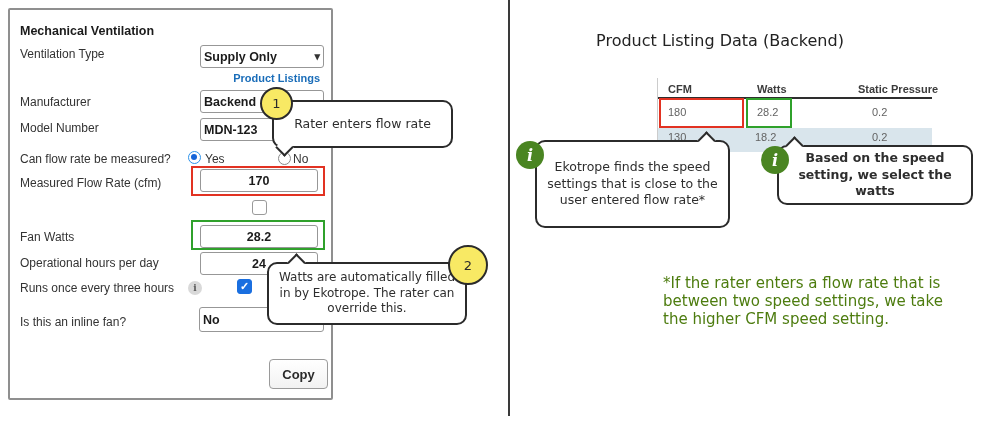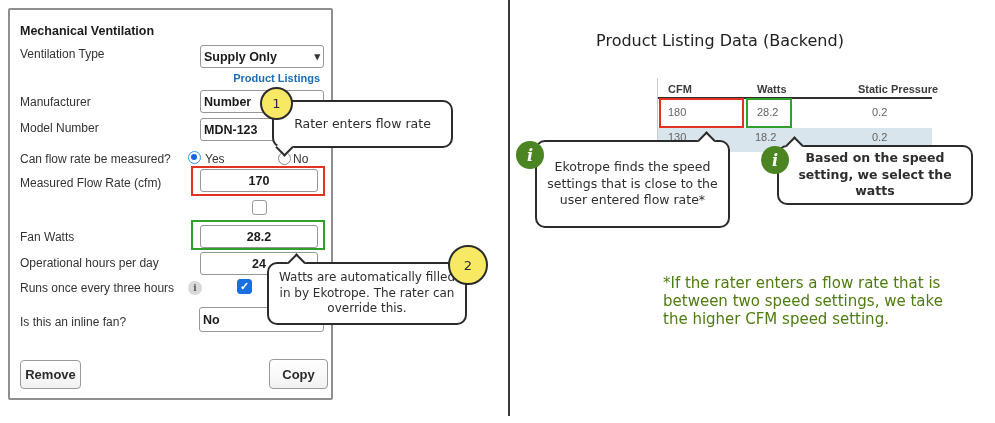--- a/index.html
+++ b/index.html
@@ -86,21 +86,21 @@
 
   <div class="row-label" style="top:37px">Ventilation Type</div>
   <div class="ctl" style="left:190px; top:35px; width:124px;">
     <span>Supply Only</span>
     <span class="caret">▾</span>
   </div>
   <div class="link">Product Listings</div>
 
   <div class="row-label" style="top:85px">Manufacturer</div>
   <div class="ctl" style="left:190px; top:80px; width:124px;">
-    <span>Number</span>
+    <span>Backend</span>
   </div>
 
   <div class="row-label" style="top:111px">Model Number</div>
   <div class="ctl" style="left:190px; top:108px; width:124px;">
     <span>MDN-123</span>
   </div>
 
   <div class="row-label" style="top:142px">Can flow rate be measured?</div>
   <div class="radio on" style="left:178px; top:141px;"></div>
   <div class="radio-label" style="left:195px; top:142px;">Yes</div>
@@ -130,21 +130,20 @@
   <div class="mini-info" style="left:178px; top:271px;">i</div>
   <div class="checkbox checked" style="left:227px; top:269px;">
     <span>✓</span>
   </div>
 
   <div class="row-label" style="top:305px">Is this an inline fan?</div>
   <div class="ctl" style="left:189px; top:297px; width:125px; height:25px;">
     <span>No</span>
   </div>
 
-  <div class="btn" style="left:10px; top:350px; width:61px; height:29px;">Remove</div>
   <div class="btn" style="left:259px; top:349px; width:59px; height:30px;">Copy</div>
 </div>
 
 <div id="divider"></div>
 
 <div id="right-title">Product Listing Data (Backend)</div>
 
 <div id="table-left-edge"></div>
 <div id="row2-highlight"></div>
 

